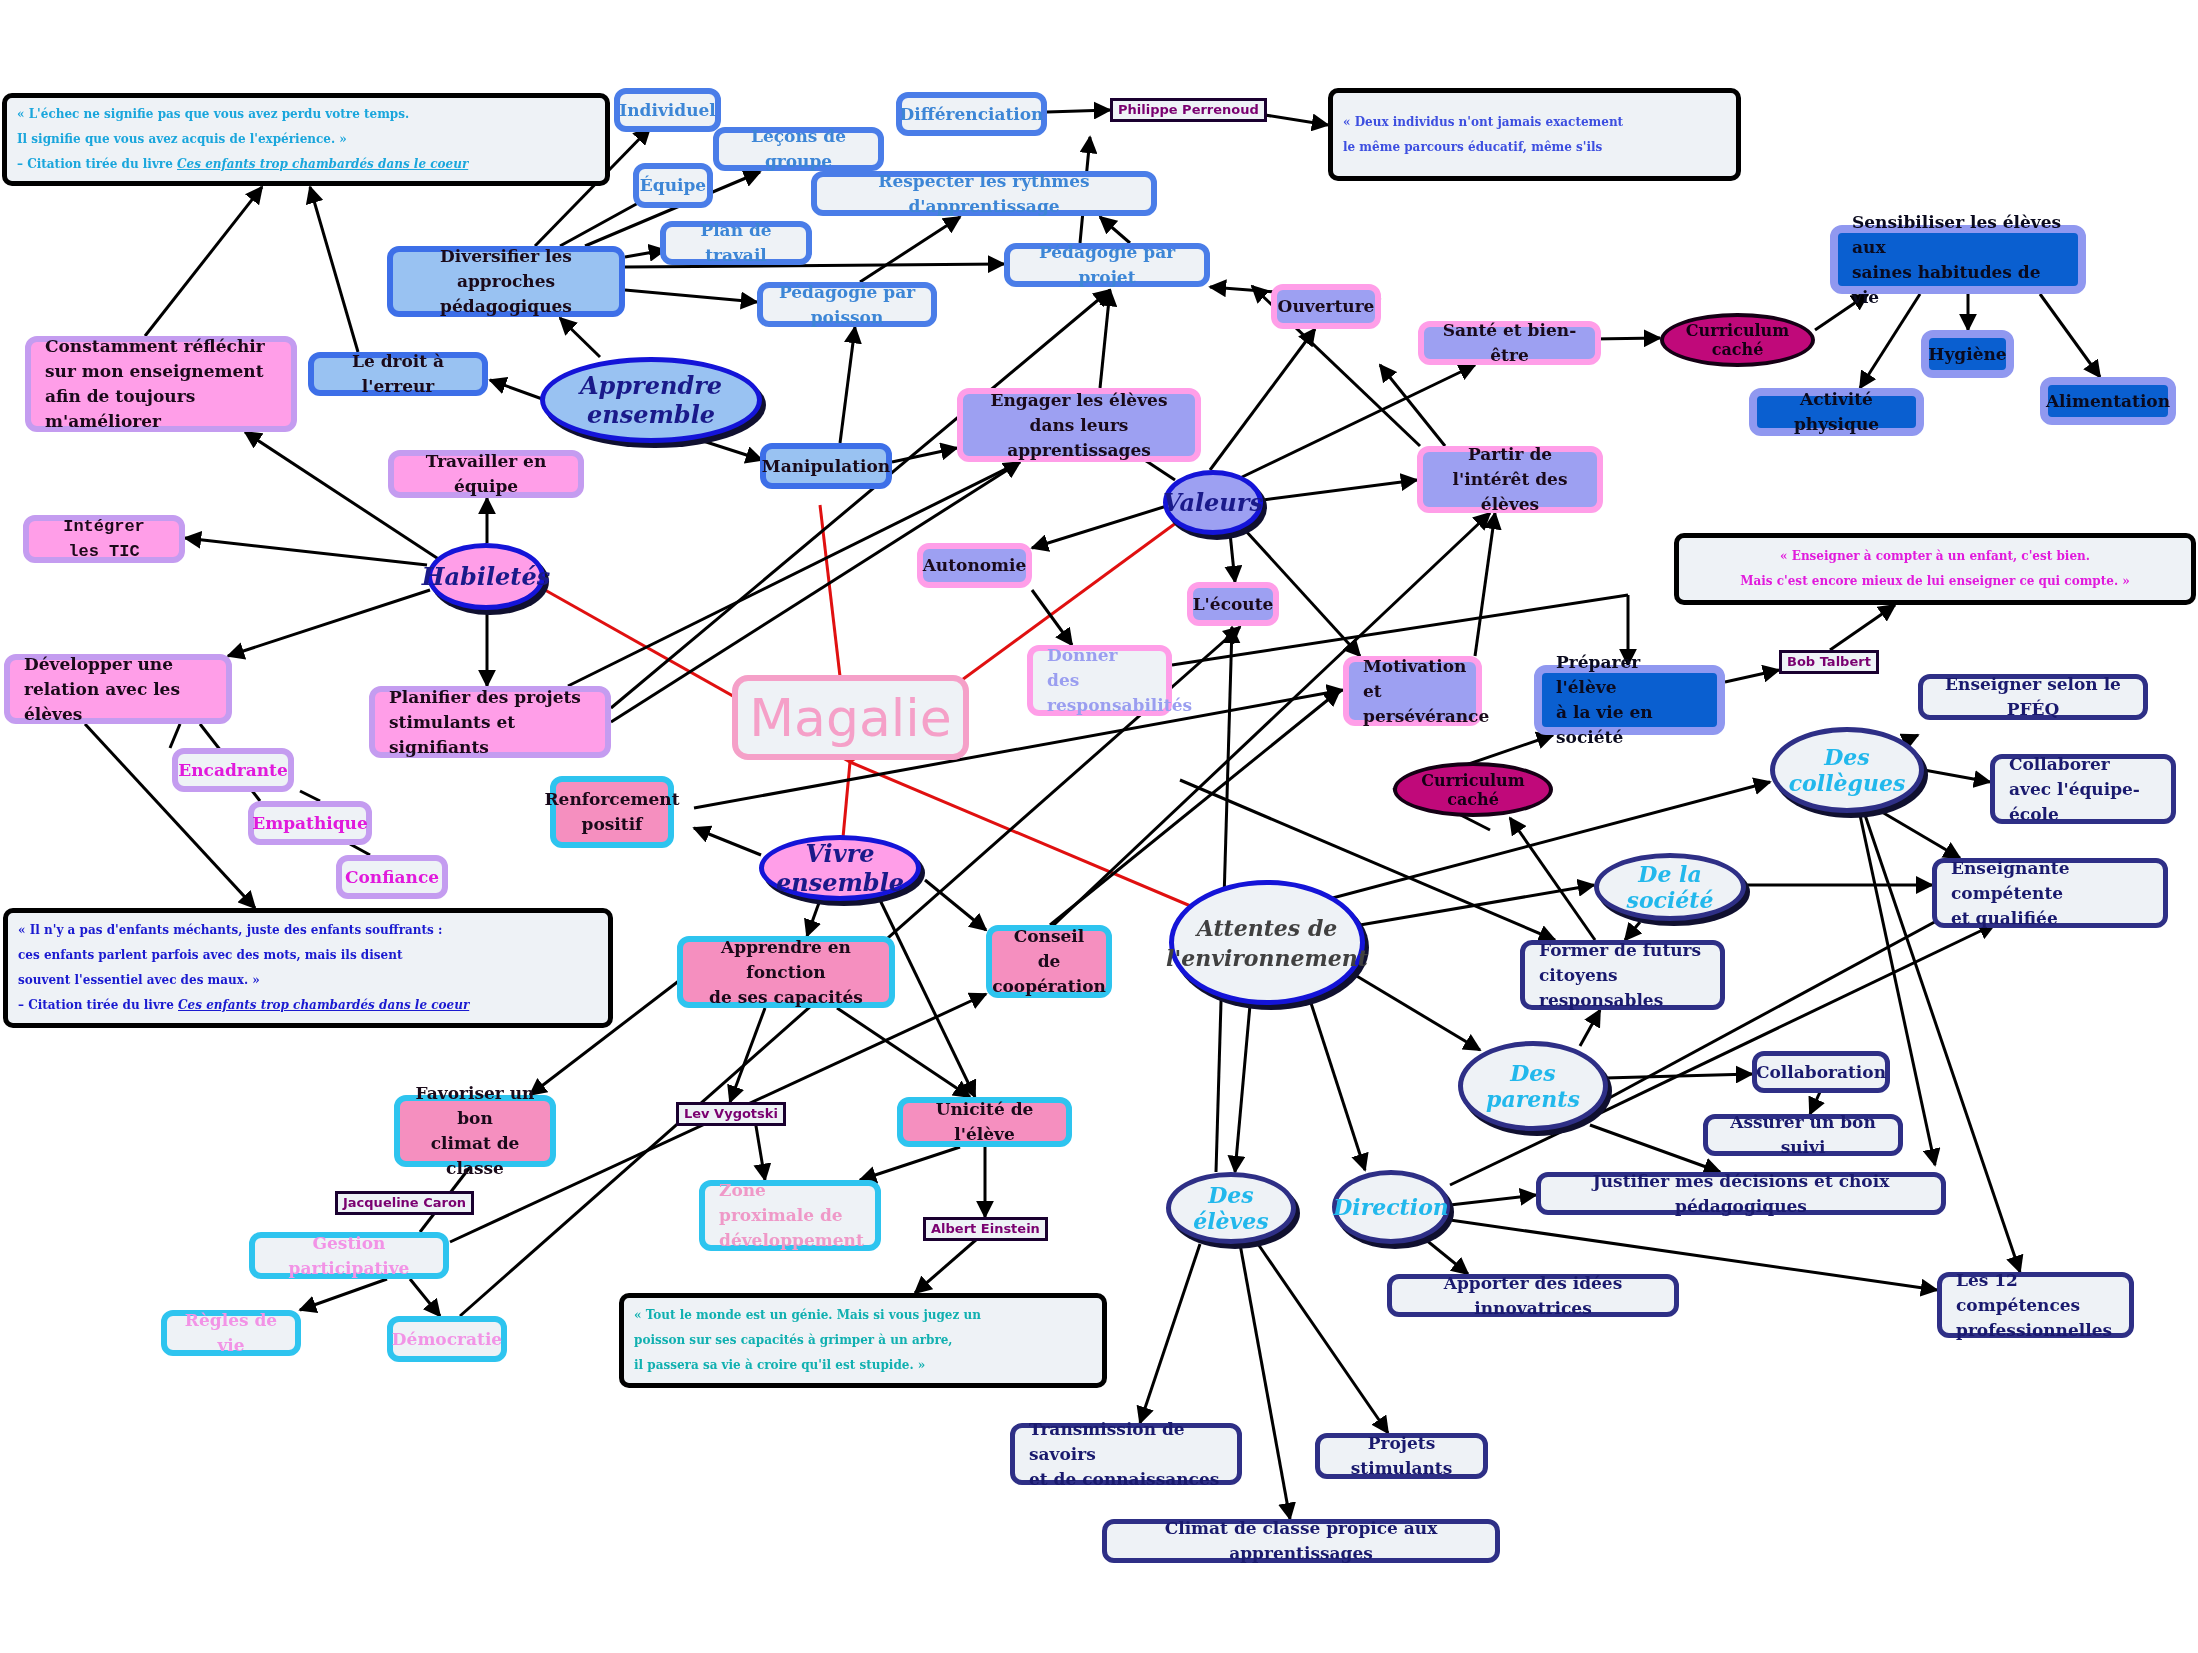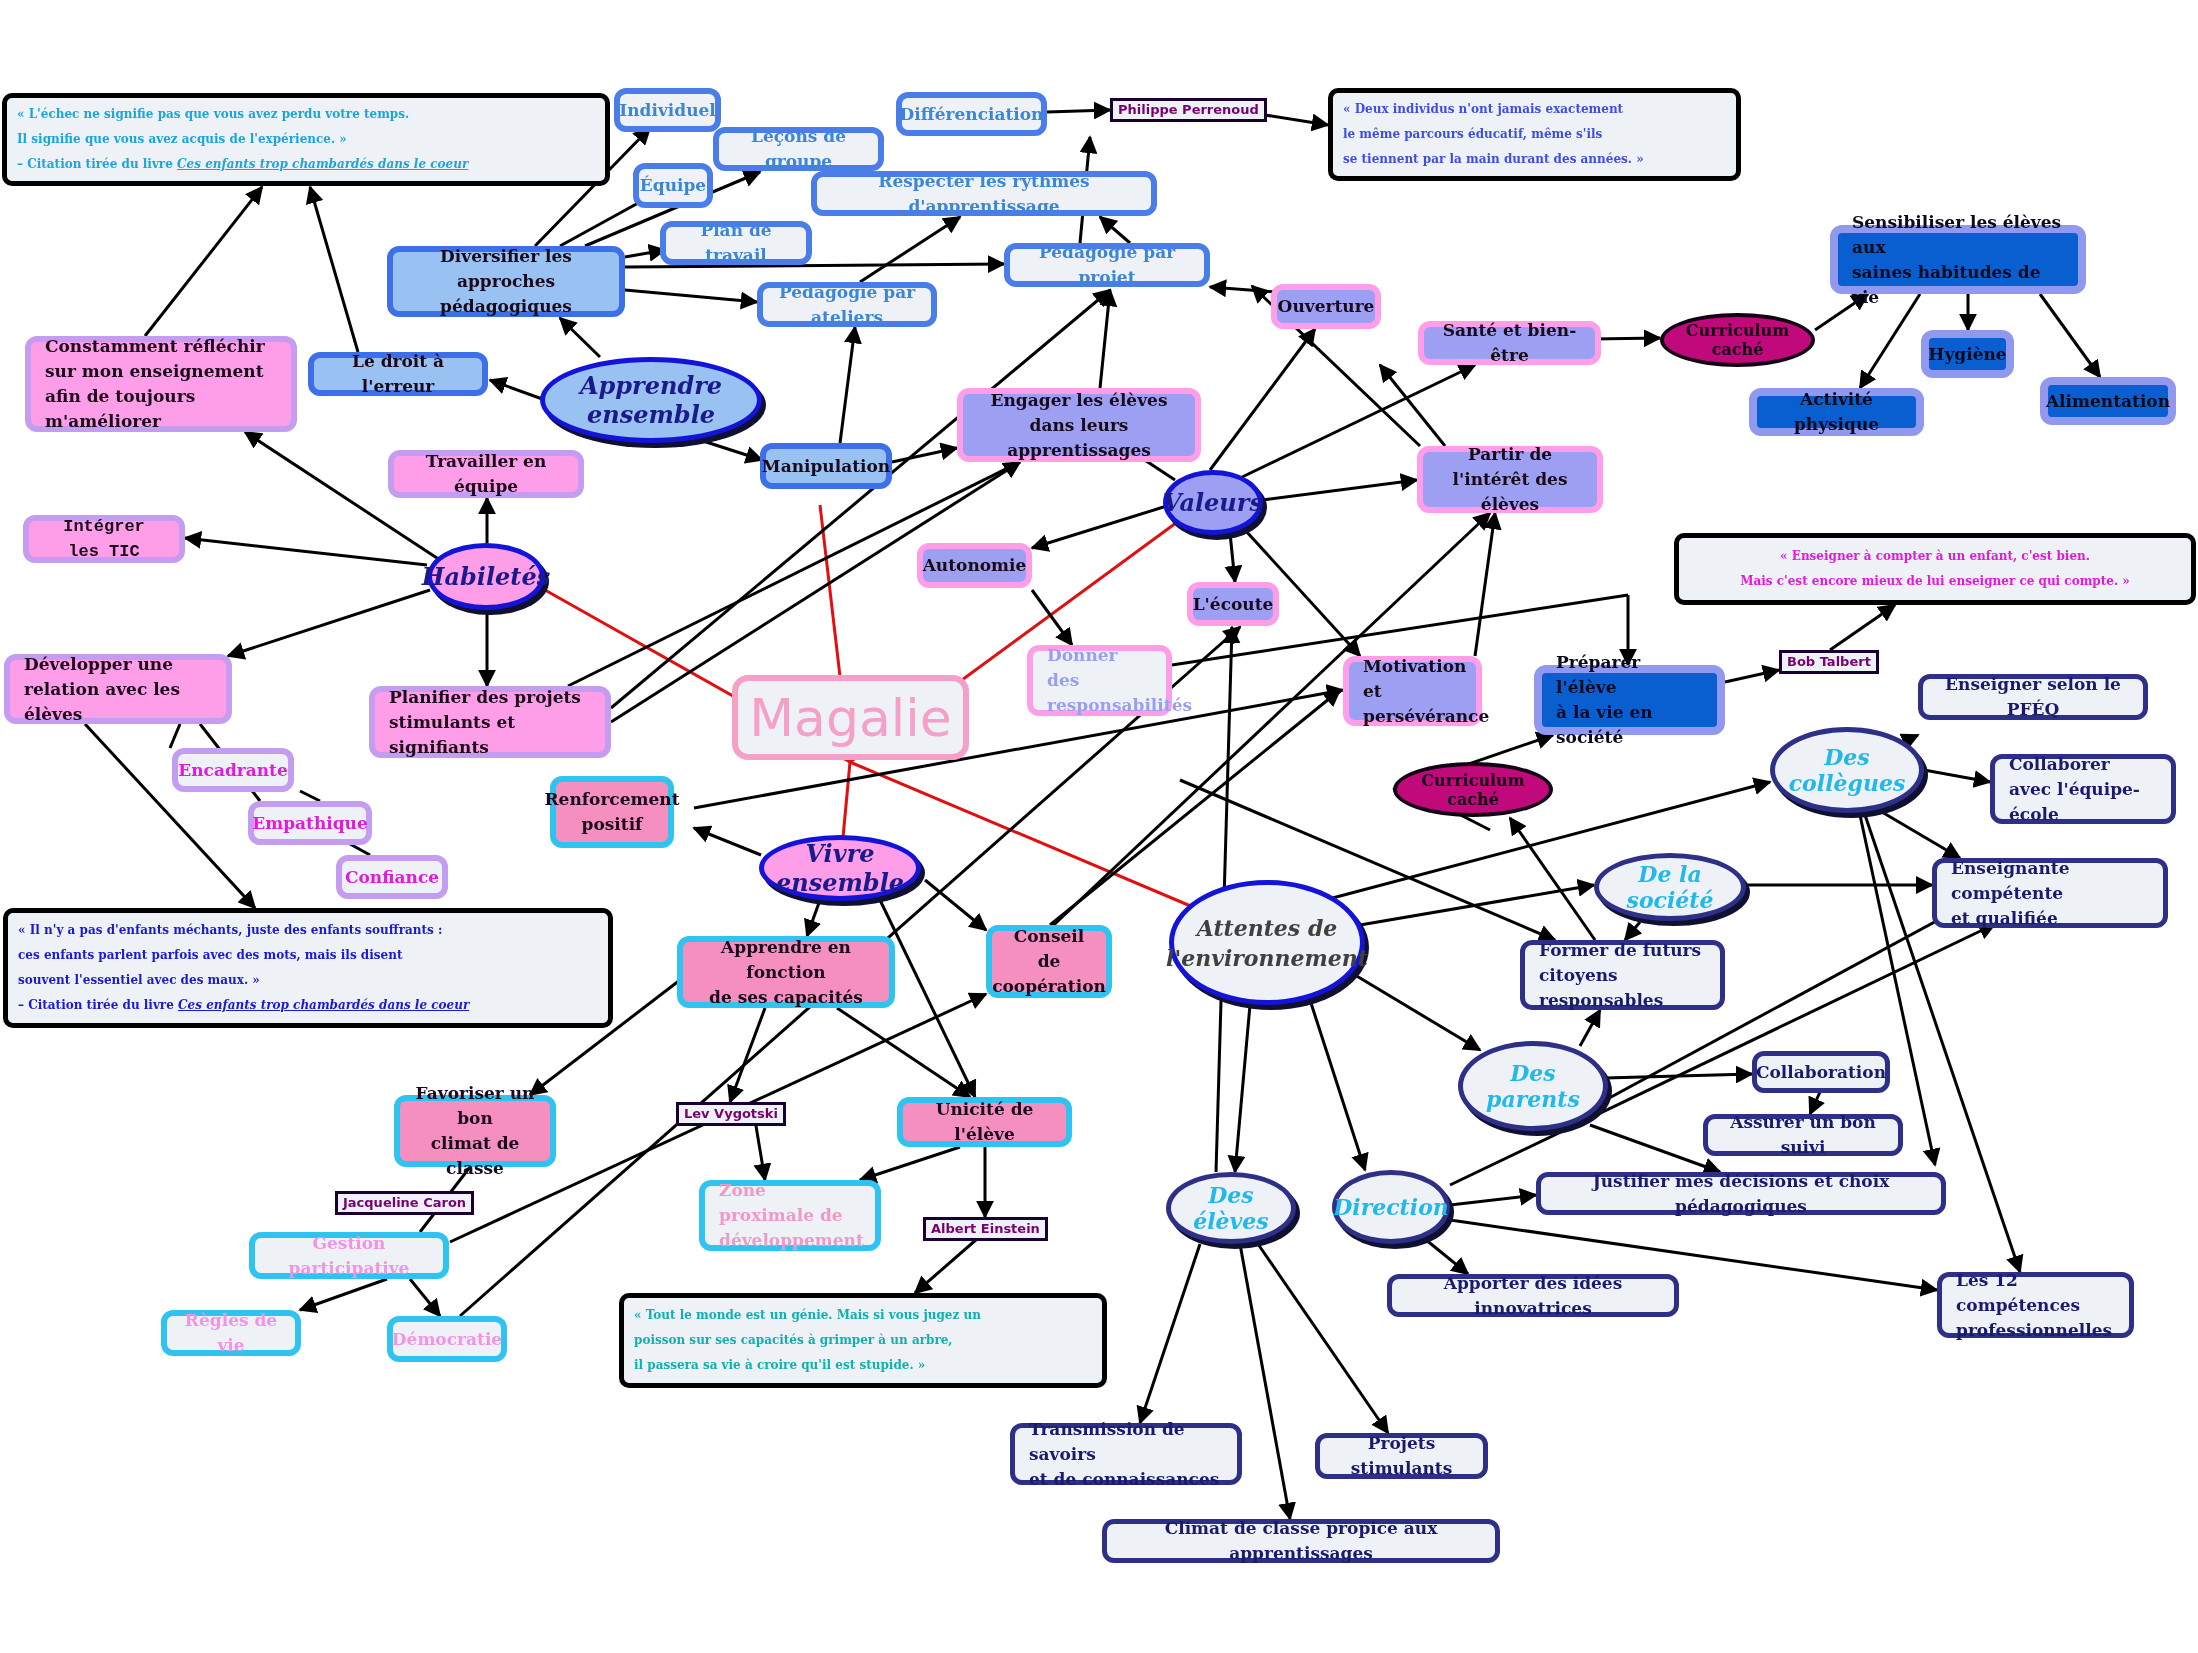--- a/index.html
+++ b/index.html
@@ -156,21 +156,20 @@
 
 <div class="node quote lft" style="left:2px;top:93px;width:608px;height:93px;color:#1aa6dc;">
   <span>« L'échec ne signifie pas que vous avez perdu votre temps.</span>
   <span>Il signifie que vous avez acquis de l'expérience. »</span>
   <span><span style="display:inline">– Citation tirée du livre </span><span style="display:inline" class="u">Ces enfants trop chambardés dans le coeur</span></span>
 </div>
 
 <div class="node quote lft" style="left:1328px;top:88px;width:413px;height:93px;color:#3d4fe0;">
   <span>« Deux individus n'ont jamais exactement</span>
   <span>le même parcours éducatif, même s'ils</span>
-  <span>se tiennent par la main durant des années. »</span>
 </div>
 
 <div class="node quote ctr" style="left:1674px;top:533px;width:522px;height:72px;color:#e11adc;">
   <span>« Enseigner à compter à un enfant, c'est bien.</span>
   <span>Mais c'est encore mieux de lui enseigner ce qui compte. »</span>
 </div>
 
 <div class="node quote lft" style="left:3px;top:908px;width:610px;height:120px;color:#1a1ad0;">
   <span>« Il n'y a pas d'enfants méchants, juste des enfants souffrants :</span>
   <span>ces enfants parlent parfois avec des mots, mais ils disent</span>
@@ -209,21 +208,21 @@
 <div class="node bluelight ctr" style="left:896px;top:92px;width:151px;height:43px;">
     <span>Différenciation</span>
   </div>
 <div class="node bluelight ctr" style="left:811px;top:171px;width:346px;height:45px;">
     <span>Respecter les rythmes d'apprentissage</span>
   </div>
 <div class="node bluelight ctr" style="left:1004px;top:243px;width:206px;height:43px;">
     <span>Pédagogie par projet</span>
   </div>
 <div class="node bluelight ctr" style="left:757px;top:282px;width:180px;height:45px;">
-    <span>Pédagogie par ateliers</span>
+    <span>Pédagogie par poisson</span>
   </div>
 <div class="node blue ctr" style="left:308px;top:352px;width:180px;height:43px;">
     <span>Le droit à l'erreur</span>
   </div>
 <div class="node blue ctr" style="left:760px;top:443px;width:132px;height:46px;">
     <span>Manipulation</span>
   </div>
 
 <div class="node pink lft" style="left:25px;top:336px;width:272px;height:96px;">
     <span>Constamment réfléchir</span>

